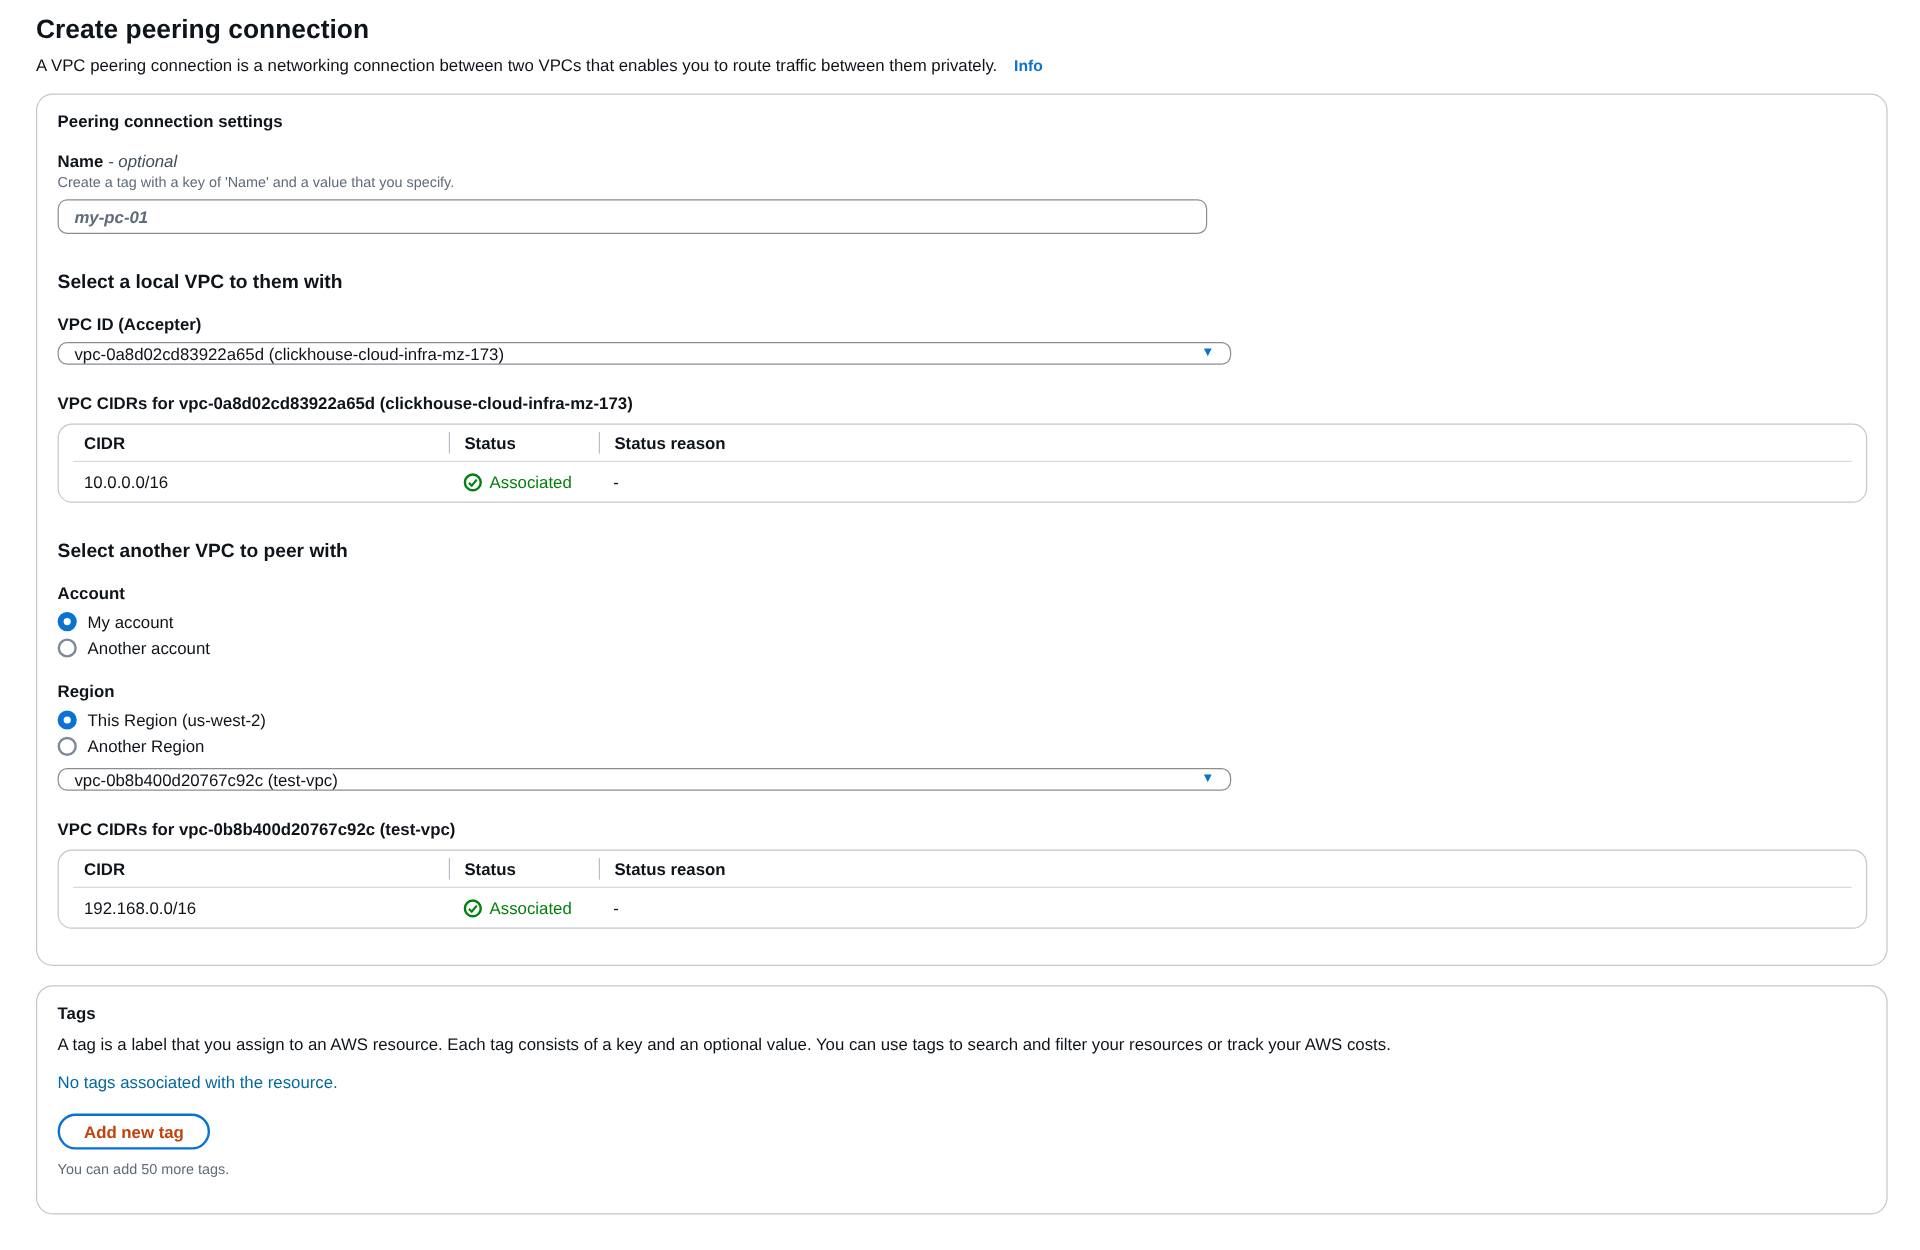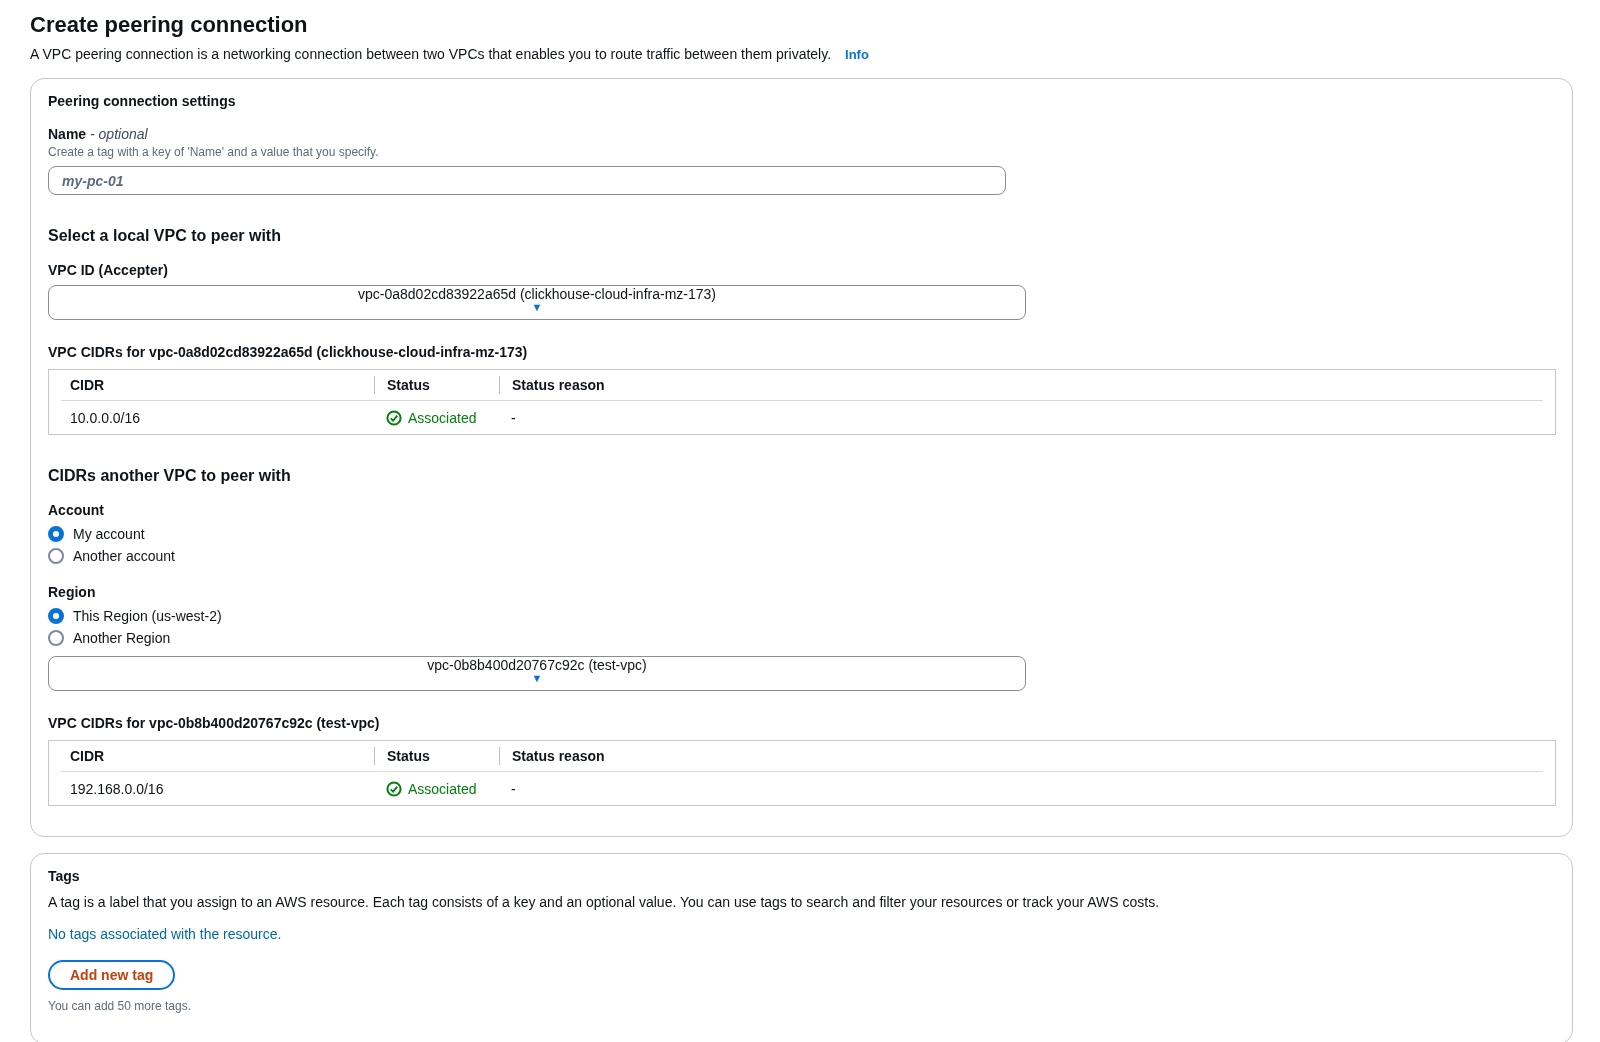--- a/index.html
+++ b/index.html
@@ -29,31 +29,31 @@
     width:958px; height:29px; margin-top:7px;
     border:1px solid #8c8c94; border-radius:8px;
     padding:0 13px; font-family:"Liberation Sans", sans-serif; font-size:14px; color:#be185d;
     outline:none; display:block; background:#fff;font-weight:bold;
   }
   .text-input::placeholder { font-style:italic; color:#5f6b7a; }
 
   .sub-heading { font-size:16px; font-weight:700; margin-top:32px; }
 
   .select-box {
-    width:978px; height:35px; margin-top:7px;
+    width:978px; height:19px; margin-top:7px;
     border:1px solid #8c8c94; border-radius:8px;
-    padding:0 13px; display:flex; align-items:center; 
-    cursor:pointer; background:#fff;flex-direction:column;
+    padding:0 13px; display:flex; align-items:center; justify-content:space-between;
+    cursor:pointer; background:#fff;
   }
   .select-value { font-size:14px; color:#0f141a; }
   .caret { color:#0972d3; font-size:11px; line-height:1; }
 
   .table-label { font-weight:700; font-size:14px; margin-top:24px; }
   .cidr-table {
-    width:1508px; border:1px solid #c6c6cd; border-radius:0;
+    width:1508px; border:1px solid #c6c6cd; border-radius:12px;
     margin-top:9px; padding:0 12px; background:#fff;
   }
   .t-row { display:flex; align-items:center; }
   .t-head { height:31px; border-bottom:1px solid #d5d9d9; }
   .t-cell { display:flex; align-items:center; }
   .col-cidr { width:313px; padding-left:9px; }
   .col-status { width:125px; padding-left:12px; }
   .col-reason { flex:1; padding-left:12px; }
   .t-head .t-cell { font-weight:700; font-size:14px; height:18px; }
   .t-head .col-status, .t-head .col-reason { border-left:1px solid #b6bec9; }
@@ -88,21 +88,21 @@
 
 <div class="card">
   <h2>Peering connection settings</h2>
 
   <div class="field-label"><span>Name</span>
     <span class="optional">- optional</span>
   </div>
   <div class="field-desc">Create a tag with a key of 'Name' and a value that you specify.</div>
   <input class="text-input" type="text" placeholder="my-pc-01" style="">
 
-  <div class="sub-heading">Select a local VPC to peer with</div>
+  <div class="sub-heading">Select a local VPC to them with</div>
 
   <div class="field-label">VPC ID (Accepter)</div>
   <div class="select-box">
     <span class="select-value">vpc-0a8d02cd83922a65d (clickhouse-cloud-infra-mz-173)</span>
     <span class="caret">▼</span>
   </div>
 
   <div class="table-label">VPC CIDRs for vpc-0a8d02cd83922a65d (clickhouse-cloud-infra-mz-173)</div>
   <div class="cidr-table">
     <div class="t-row t-head">
@@ -118,21 +118,21 @@
             <circle cx="8" cy="8" r="6.6" fill="none" stroke="#037f0c" stroke-width="2"></circle>
             <path d="M4.8 8.4l2.3 2.3 4.2-5" fill="none" stroke="#037f0c" stroke-width="1.8"></path>
           </svg>
           <span>Associated</span>
         </span>
       </div>
       <div class="t-cell col-reason">-</div>
     </div>
   </div>
 
-  <div class="sub-heading">CIDRs another VPC to peer with</div>
+  <div class="sub-heading">Select another VPC to peer with</div>
 
   <div class="field-label">Account</div>
   <div class="radio-group">
     <div class="radio-row">
       <span class="radio on"></span>
       <span class="radio-label">My account</span>
     </div>
     <div class="radio-row">
       <span class="radio off"></span>
       <span class="radio-label">Another account</span>

